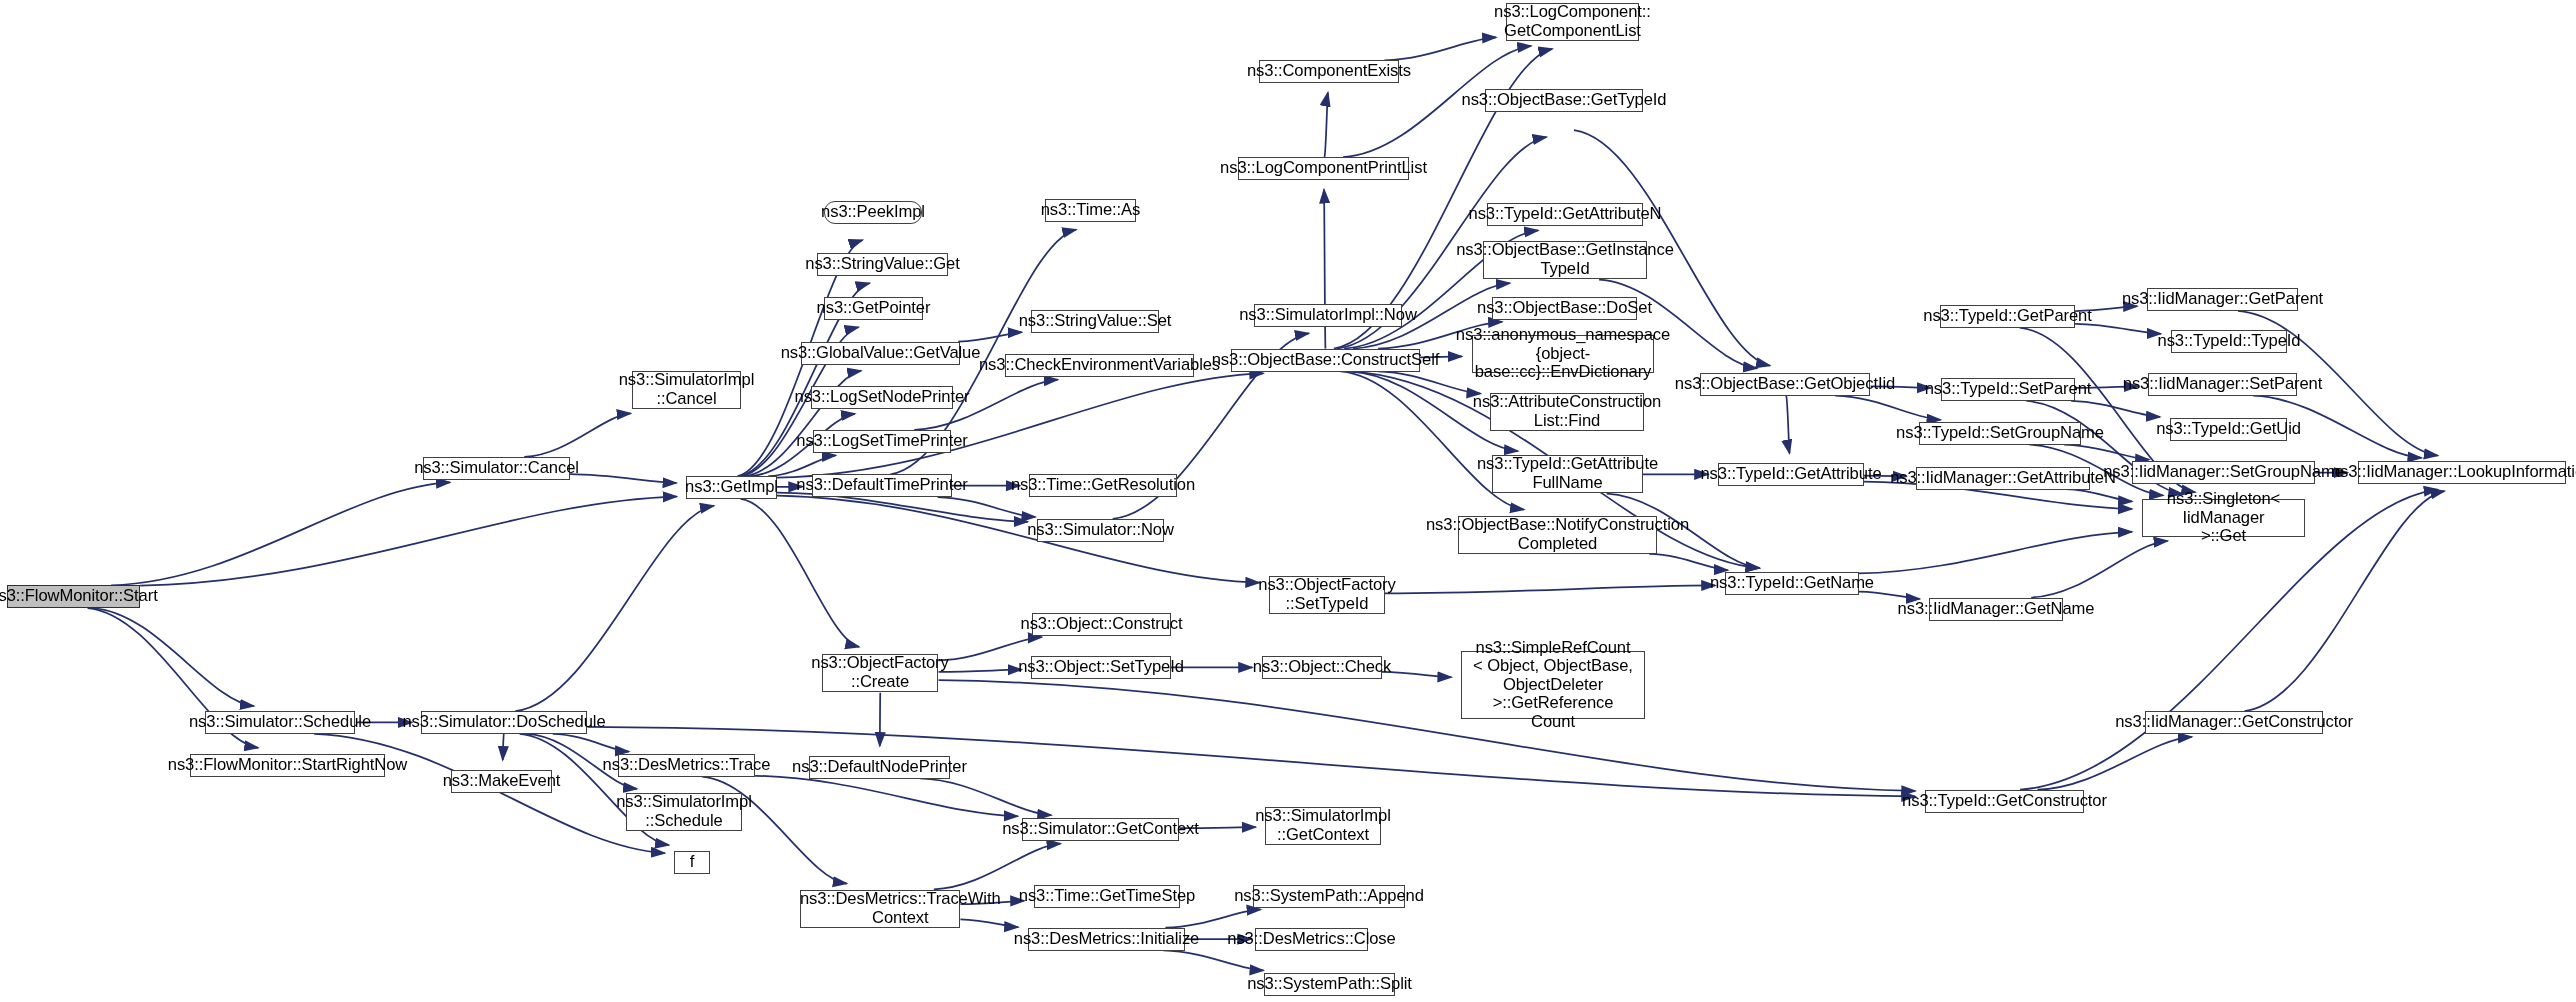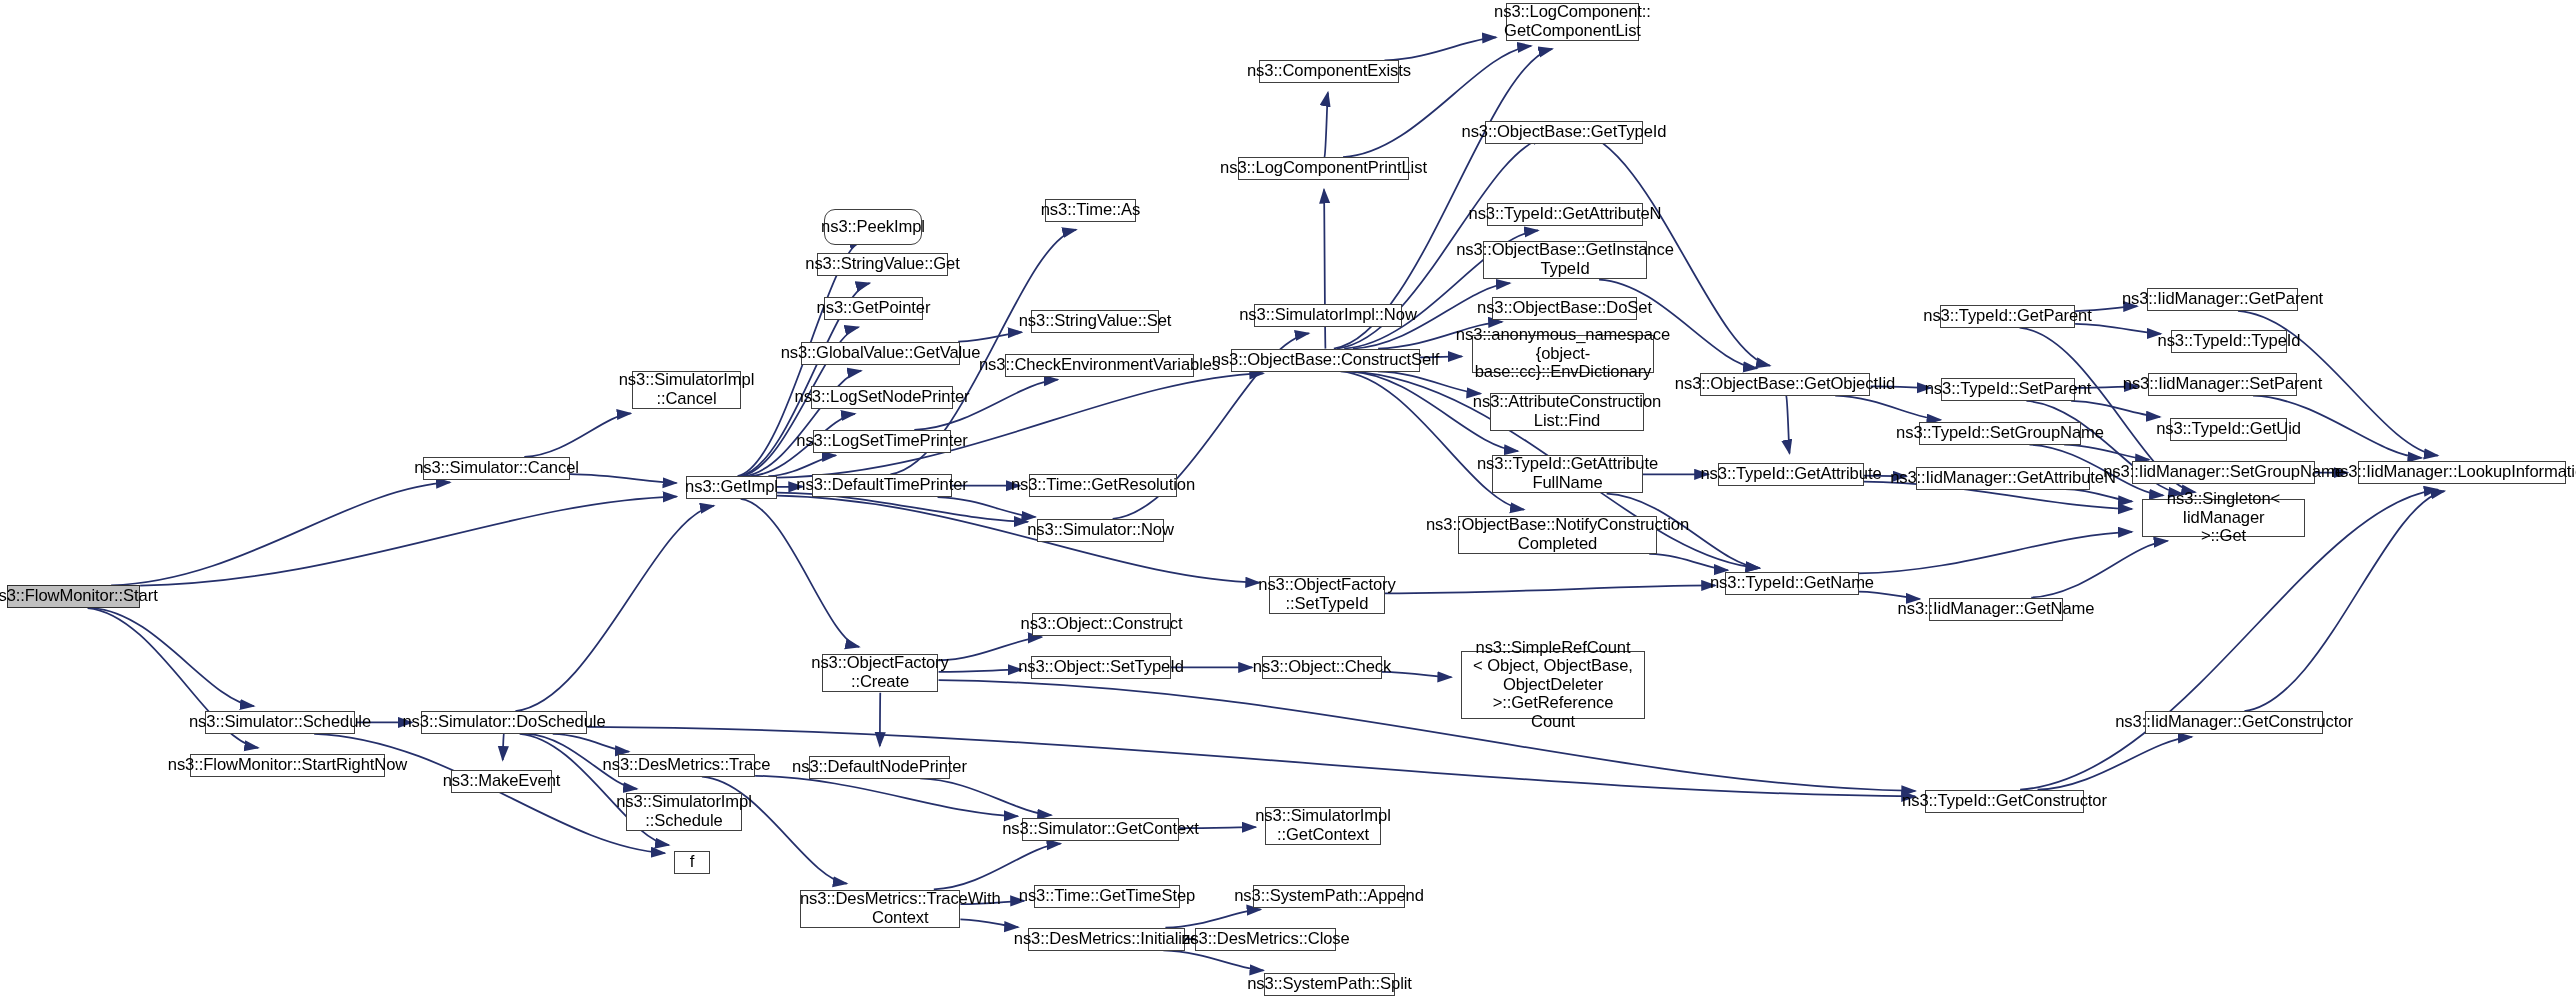--- a/index.html
+++ b/index.html
@@ -128,39 +128,39 @@
         <path d="M1356,1075 C1389.06,1075 1415.16,1075 1432,1075" marker-end="url(#ah)" stroke="#25306b" stroke-width="2" fill="none"></path>
         <path d="M1331.2549019607843,1088 C1378.9411764705883,1089 1416.5882352941176,1109.6008270925822 1445.9570928568837,1110.8508270925822" marker-end="url(#ah)" stroke="#25306b" stroke-width="2" fill="none"></path>
       </g>
   </svg>
   <div id="node-layer">
       <div class="node root" style="left: 7px; top: 585px; width: 133px; height: 23px;">ns3::FlowMonitor::Start</div>
       <div class="node" style="left: 423px; top: 457px; width: 147px; height: 23px;">ns3::Simulator::Cancel</div>
       <div class="node" style="left: 632px; top: 371px; width: 109px; height: 38px;">ns3::SimulatorImpl
 ::Cancel</div>
       <div class="node" style="left: 686px; top: 476px; width: 91px; height: 23px;">ns3::GetImpl</div>
-      <div class="node" style="left: 824px; top: 209px; width: 98px; height: 36px; border-radius: 11px;">ns3::PeekImpl</div>
+      <div class="node" style="left: 824px; top: 201px; width: 98px; height: 23px; border-radius: 11px;">ns3::PeekImpl</div>
       <div class="node" style="left: 817px; top: 253px; width: 131px; height: 23px;">ns3::StringValue::Get</div>
       <div class="node" style="left: 824px; top: 297px; width: 99px; height: 23px;">ns3::GetPointer</div>
       <div class="node" style="left: 801px; top: 342px; width: 159px; height: 23px;">ns3::GlobalValue::GetValue</div>
       <div class="node" style="left: 811px; top: 386px; width: 142px; height: 23px;">ns3::LogSetNodePrinter</div>
       <div class="node" style="left: 813px; top: 430px; width: 138px; height: 23px;">ns3::LogSetTimePrinter</div>
       <div class="node" style="left: 812px; top: 474px; width: 140px; height: 23px;">ns3::DefaultTimePrinter</div>
       <div class="node" style="left: 1045px; top: 199px; width: 91px; height: 23px;">ns3::Time::As</div>
       <div class="node" style="left: 1031px; top: 310px; width: 128px; height: 23px;">ns3::StringValue::Set</div>
       <div class="node" style="left: 1005px; top: 354px; width: 189px; height: 23px;">ns3::CheckEnvironmentVariables</div>
       <div class="node" style="left: 1029px; top: 474px; width: 148px; height: 23px;">ns3::Time::GetResolution</div>
       <div class="node" style="left: 1037px; top: 519px; width: 127px; height: 23px;">ns3::Simulator::Now</div>
       <div class="node" style="left: 1259px; top: 60px; width: 140px; height: 23px;">ns3::ComponentExists</div>
       <div class="node" style="left: 1238px; top: 157px; width: 171px; height: 23px;">ns3::LogComponentPrintList</div>
       <div class="node" style="left: 1254px; top: 304px; width: 148px; height: 23px;">ns3::SimulatorImpl::Now</div>
       <div class="node" style="left: 1231px; top: 349px; width: 189px; height: 23px;">ns3::ObjectBase::ConstructSelf</div>
       <div class="node" style="left: 1506px; top: 2.6px; width: 133px; height: 38px;">ns3::LogComponent::
 GetComponentList</div>
-      <div class="node" style="left: 1485px; top: 121px; width: 158px; height: 23px;">ns3::ObjectBase::GetTypeId</div>
+      <div class="node" style="left: 1485px; top: 89px; width: 158px; height: 23px;">ns3::ObjectBase::GetTypeId</div>
       <div class="node" style="left: 1487px; top: 203px; width: 156px; height: 23px;">ns3::TypeId::GetAttributeN</div>
       <div class="node" style="left: 1483px; top: 241px; width: 164px; height: 38px;">ns3::ObjectBase::GetInstance
 TypeId</div>
       <div class="node" style="left: 1492px; top: 297px; width: 145px; height: 23px;">ns3::ObjectBase::DoSet</div>
       <div class="node" style="left: 1472px; top: 335px; width: 182px; height: 38px;">ns3::anonymous_namespace
 {object-base::cc}::EnvDictionary</div>
       <div class="node" style="left: 1490px; top: 393px; width: 154px; height: 38px;">ns3::AttributeConstruction
 List::Find</div>
       <div class="node" style="left: 1492px; top: 455px; width: 151px; height: 38px;">ns3::TypeId::GetAttribute
 FullName</div>
@@ -205,17 +205,17 @@
       <div class="node" style="left: 674px; top: 851px; width: 36px; height: 23px;">f</div>
       <div class="node" style="left: 809px; top: 756px; width: 141px; height: 23px;">ns3::DefaultNodePrinter</div>
       <div class="node" style="left: 1022px; top: 818px; width: 157px; height: 23px;">ns3::Simulator::GetContext</div>
       <div class="node" style="left: 1265px; top: 807px; width: 116px; height: 38px;">ns3::SimulatorImpl
 ::GetContext</div>
       <div class="node" style="left: 800px; top: 890px; width: 160px; height: 38px; padding-left: 44px;">ns3::DesMetrics::TraceWith
 Context</div>
       <div class="node" style="left: 1034px; top: 885px; width: 146px; height: 23px;">ns3::Time::GetTimeStep</div>
       <div class="node" style="left: 1028px; top: 928px; width: 157px; height: 23px;">ns3::DesMetrics::Initialize</div>
       <div class="node" style="left: 1253px; top: 885px; width: 152px; height: 23px;">ns3::SystemPath::Append</div>
-      <div class="node" style="left: 1195px; top: 928px; width: 141px; height: 23px;">ns3::DesMetrics::Close</div>
+      <div class="node" style="left: 1255px; top: 928px; width: 113px; height: 23px;">ns3::DesMetrics::Close</div>
       <div class="node" style="left: 1264px; top: 973px; width: 131px; height: 23px;">ns3::SystemPath::Split</div>
     </div>
 </div>
 
 
 </body></html>

